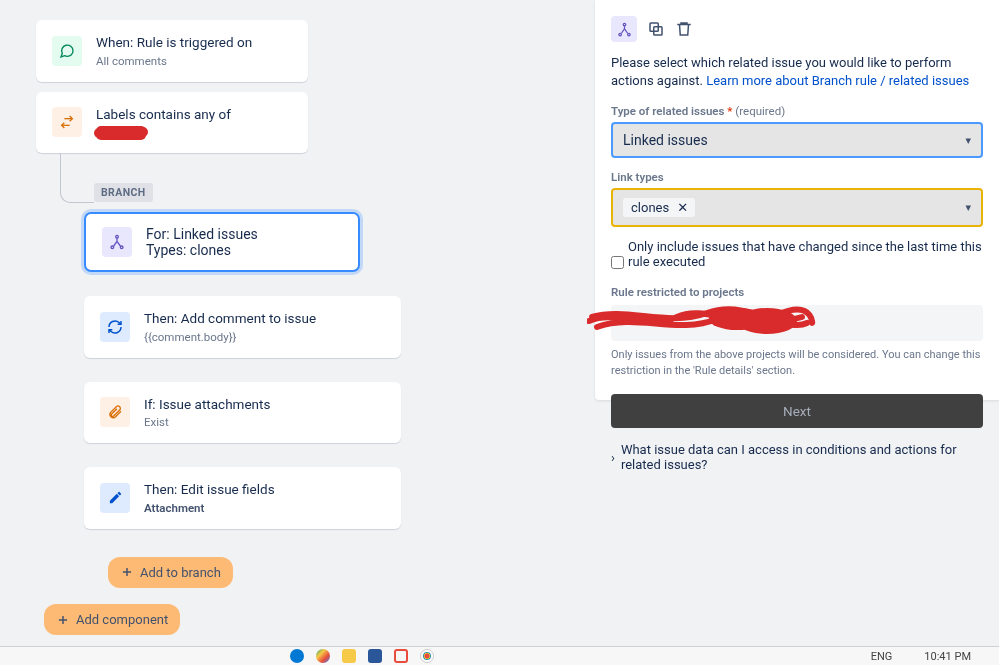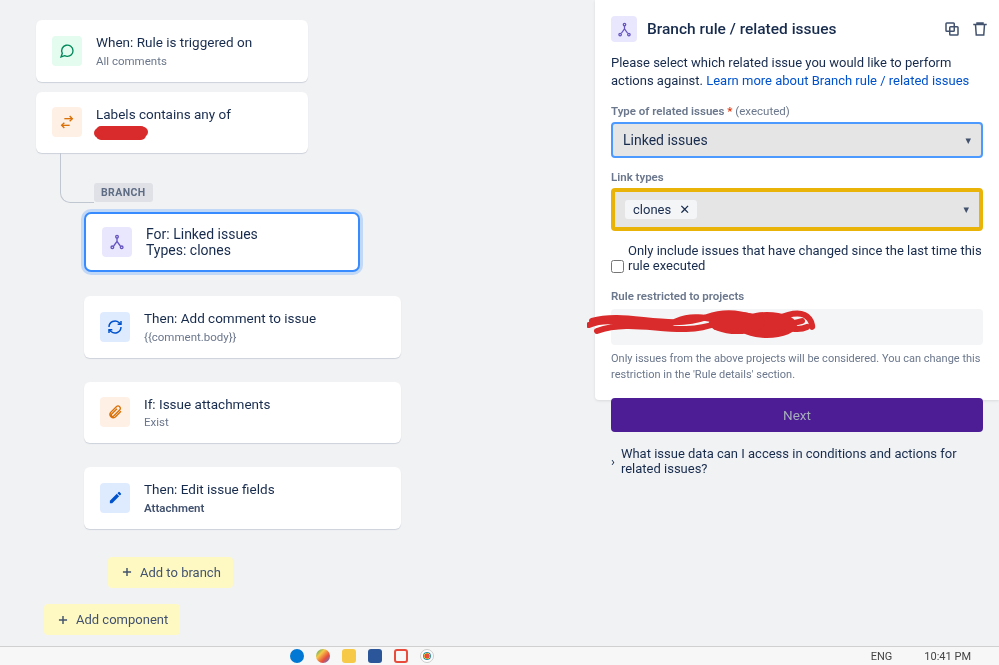--- a/index.html
+++ b/index.html
@@ -122,22 +122,22 @@
     .inner-card {
       width: 317px;
       margin-bottom: 24px;
     }
     .inner-card.action .icon-box { background: #deebff; }
     .inner-card.cond .icon-box { background: #fff0e6; }
     .inner-card.action2 .icon-box { background: #deebff; }
     .add-btn {
       display: inline-flex;
       align-items: center;
-      background: #fef9c3;
-      border-radius: 4px;
+      background: #fdba74;
+      border-radius: 12px;
       padding: 8px 12px;
       font-size: 13px;
       color: #42526e;
       cursor: pointer;
       gap: 6px;
     }
     .add-btn.branch { margin-left: 24px; margin-top: 4px; }
     .add-component-row {
       position: absolute;
       bottom: 10px;
@@ -165,21 +165,21 @@
     .sel-box {
       border: 2px solid #4c9aff;
       border-radius: 4px;
       padding: 8px 10px;
       display:flex;align-items:center;justify-content:space-between;
       margin-bottom: 12px;
       background:#e5e5e5;
       cursor:pointer;
       margin-right: 12px;
     }
-    .sel-box.normal { border: 4px solid #eab308; text-align: center; }
+    .sel-box.normal { border: 2px solid #eab308; text-align: center; }
     .chip {
       background:#f4f5f7;
       border-radius:3px;
       padding: 2px 3px 2px 8px;
       font-size:13px;
       display:inline-flex;align-items:center;gap:4px;
     }
     .chip .x { cursor:pointer; font-size:13px; padding:0 4px; }
     .check-row { display:flex; align-items:flex-end; gap:4px; font-size:13px; color:#172b4d; margin-bottom:16px; margin-right:8px; }
     .check-row input { margin-top:2px; }
@@ -193,21 +193,21 @@
       margin-right:12px;
     }
     .big-scribble {
       position:absolute; left:-24px; top:-2px;
       width: 230px; height: 36px;
     }
     .helper { font-size:11px; color:#6b778c; line-height:1.4; margin-bottom:16px; margin-right:12px;}
     .btn-row { display:flex; gap:8px; margin-bottom:14px; margin-right:12px;}
     .btn { flex:1; text-align:center; padding:9px 0; border-radius:4px; font-size:13.5px; cursor:pointer; }
     .btn.ghost { background:transparent; color:#42526e; }
-    .btn.disabled { background:#4c1d95; color:#a5adba; cursor:default; }
+    .btn.disabled { background:#404040; color:#a5adba; cursor:default; }
     .expand-row { display:flex; align-items:center; gap:6px; font-size:13px; cursor:pointer; }
     
     .taskbar {
       position:absolute; left:0; right:0; bottom:0; height:19px;
       background:#f7f7f7; border-top:1px solid #d0d0d0;
       display:flex; align-items:center; justify-content:flex-end;
       padding: 0 12px; font-size:11px; color:#444;
     }
     .taskbar .tb-item { margin: 0 16px; }
     .taskbar .apps { position:absolute; left:290px; display:flex; gap:12px; align-items:center;}
@@ -328,40 +328,39 @@
 <div class="right-panel">
   <div class="rp-header">
     <div class="icon-box">
       <svg width="15" height="15" viewBox="0 0 24 24" fill="none" stroke="#6554c0" stroke-width="2">
           <circle cx="12" cy="4" r="2"></circle>
           <circle cx="5" cy="20" r="2"></circle>
           <circle cx="19" cy="20" r="2"></circle>
           <path d="M12 6v5M12 11l-5 7M12 11l5 7"></path>
         </svg>
     </div>
-    <div class="title">Branch rule / related issues</div>
     <div class="act">
       <svg width="18" height="18" viewBox="0 0 24 24" fill="none" stroke="currentColor" stroke-width="2">
           <rect x="9" y="9" width="11" height="11" rx="1"></rect>
           <rect x="4" y="4" width="11" height="11" rx="1"></rect>
         </svg>
     </div>
     <div class="act" style="margin-right:6px;">
       <svg width="18" height="18" viewBox="0 0 24 24" fill="none" stroke="currentColor" stroke-width="2">
           <path d="M3 6h18M8 6V4h8v2M6 6l1 14h10l1-14"></path>
         </svg>
     </div>
   </div>
 
   <div class="rp-desc">
     <span>Please select which related issue you would like to perform actions against. </span><span class="link">Learn more about Branch rule / related issues</span>
   </div>
 
   <div class="field-label">
-    <span>Type of related issues</span><span class="req"> * </span><span style="color:#6b778c;font-weight:400;">(executed)</span>
+    <span>Type of related issues</span><span class="req"> * </span><span style="color:#6b778c;font-weight:400;">(required)</span>
   </div>
   <div class="sel-box">
     <span>Linked issues</span>
     <span class="chev">▾</span>
   </div>
 
   <div class="field-label">Link types</div>
   <div class="sel-box normal">
     <span class="chip">
       <span>clones</span>

